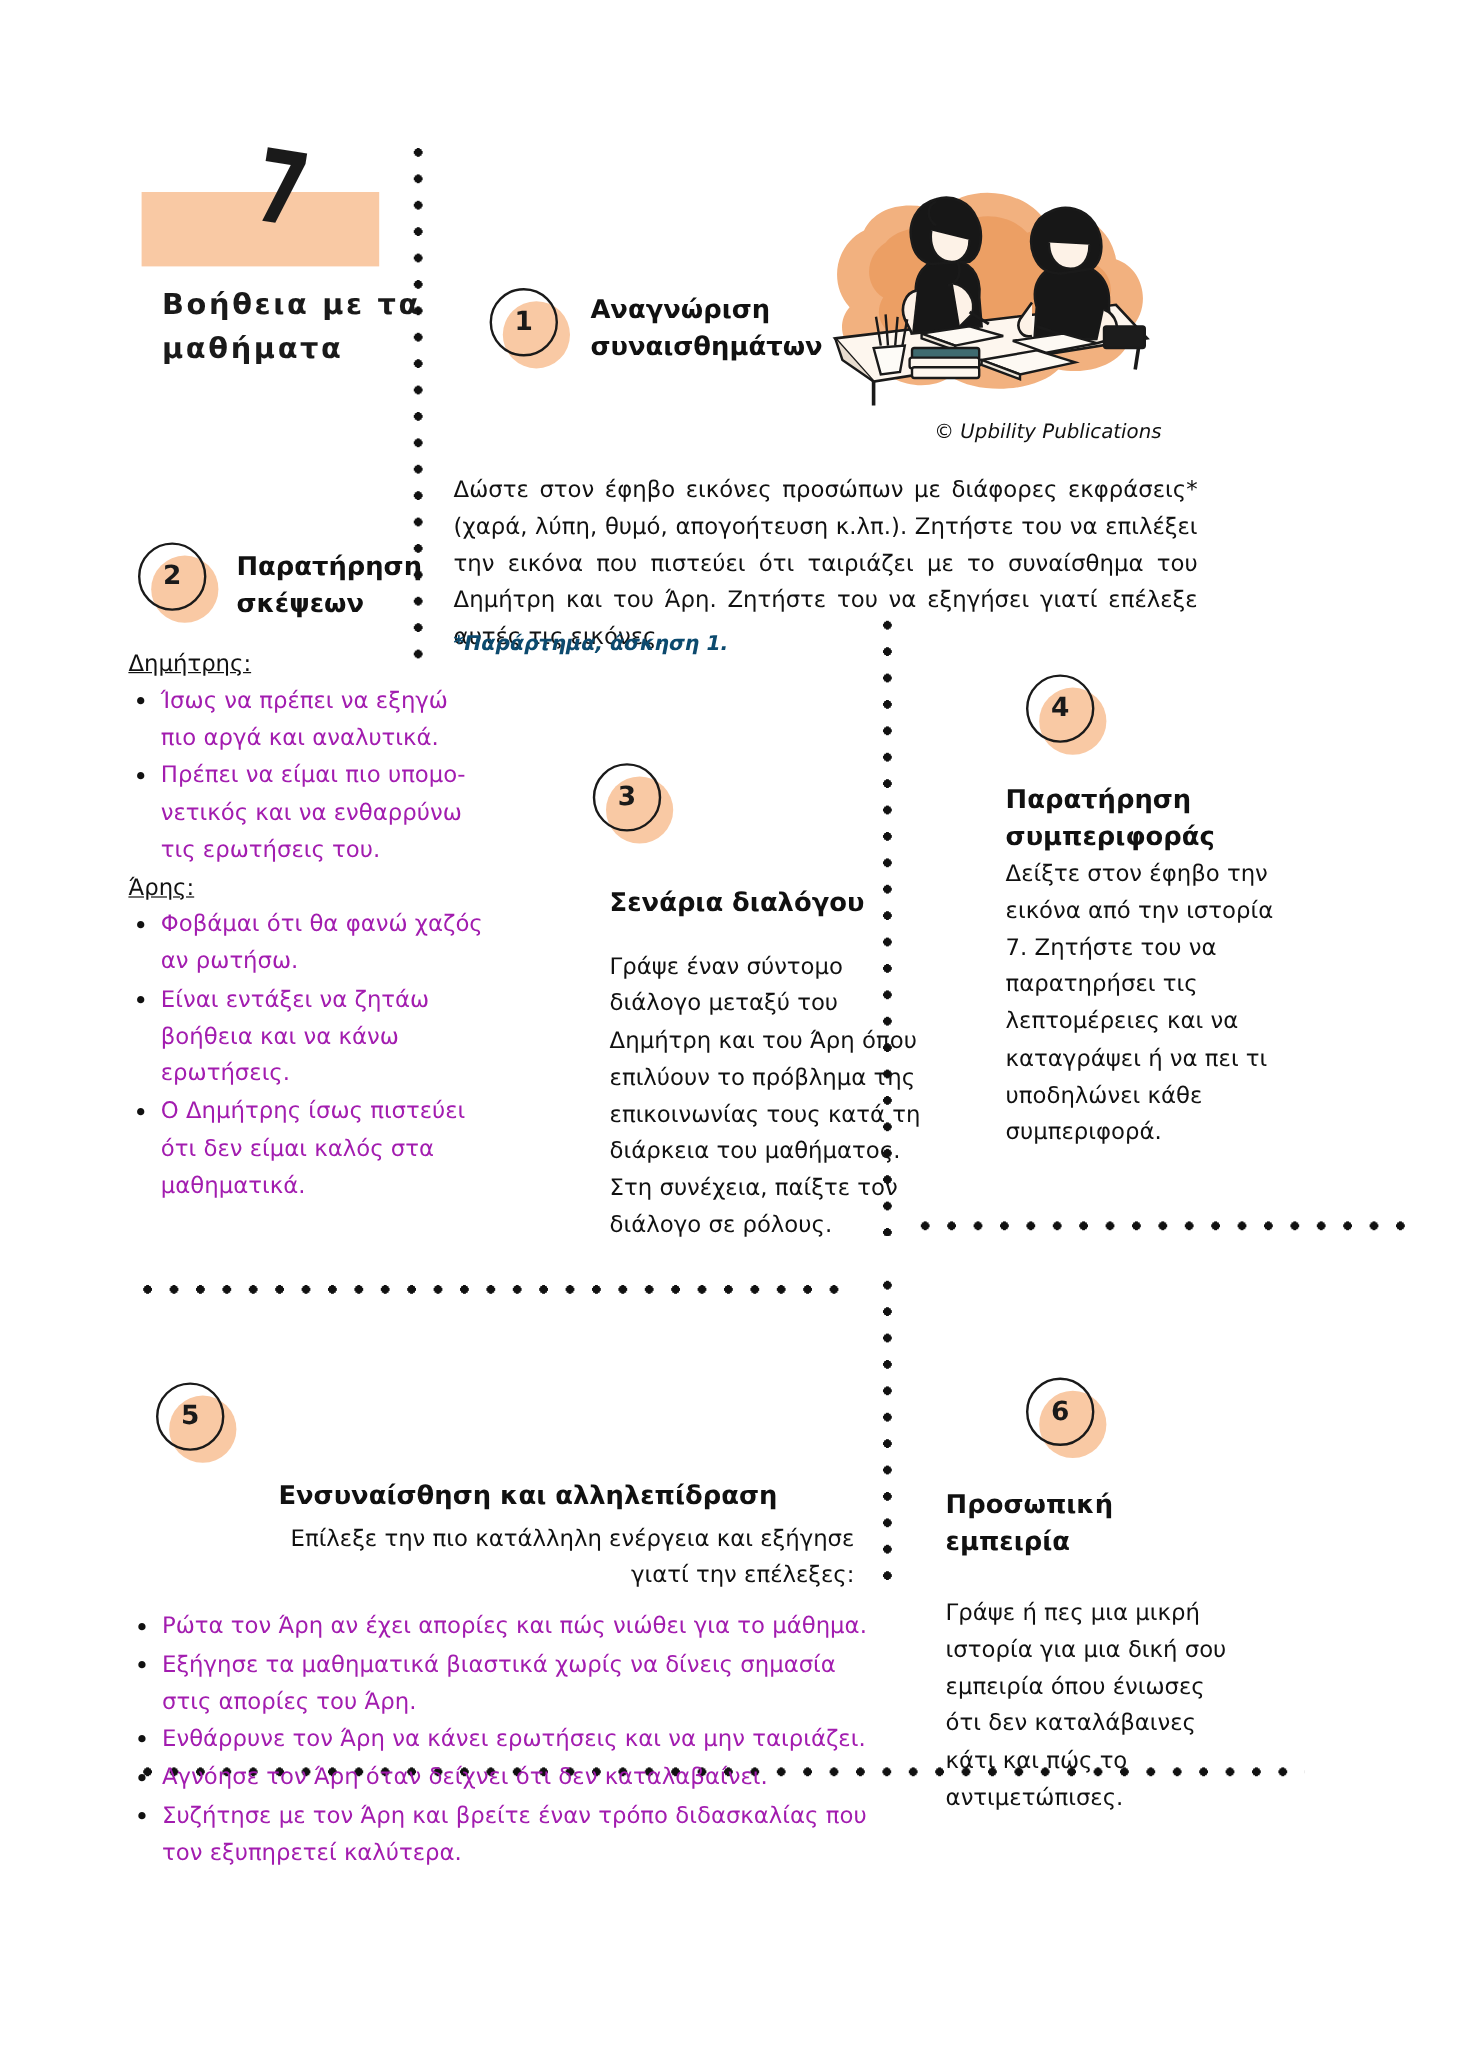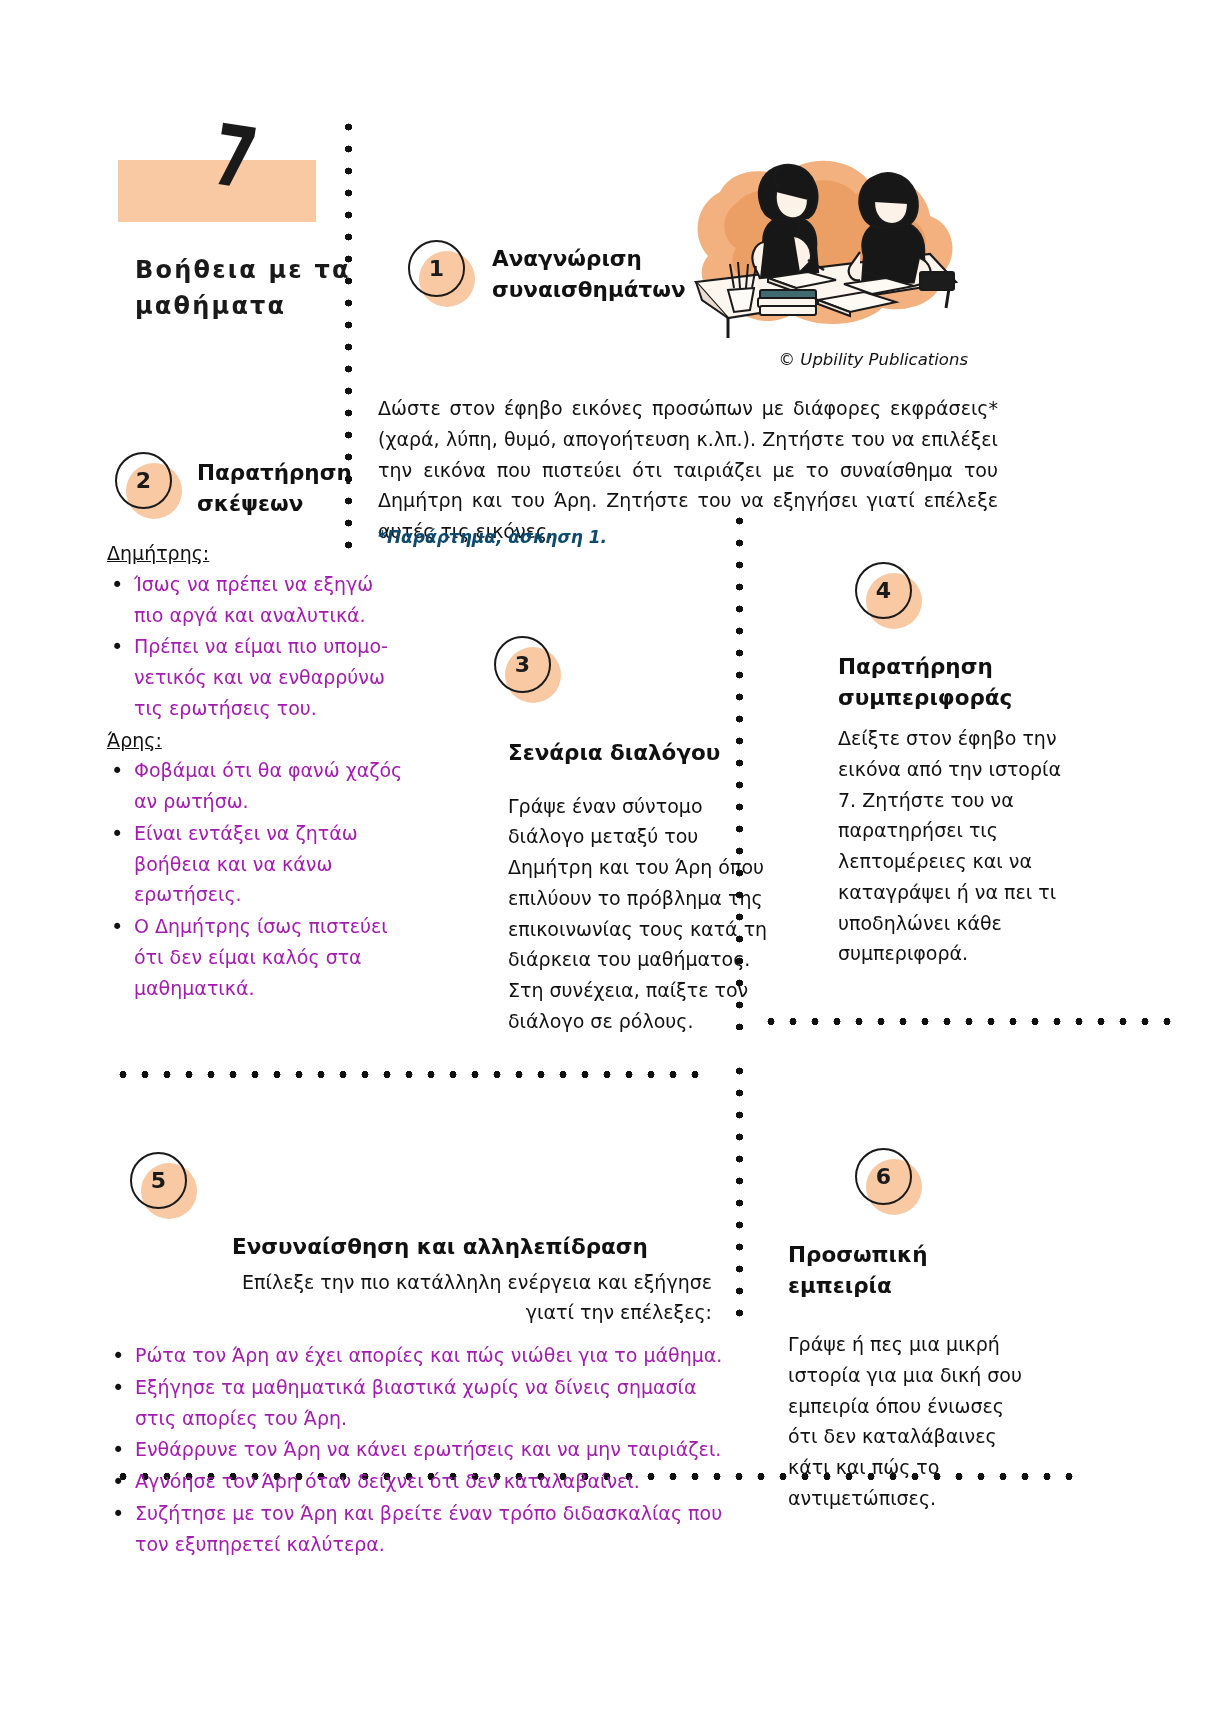--- a/index.html
+++ b/index.html
@@ -33,21 +33,21 @@
     position: relative;
   }
   .big-num {
     position: absolute; left: 88px; top: -52px;
     font-family: "DejaVu Sans", sans-serif;
     font-size: 84px; font-weight: 700; color: #1a1a1a;
     transform: rotate(9deg) scaleX(0.72);
     letter-spacing: -2px;
   }
   .title-text {
-    margin-top: 30px; margin-left: 17px;
+    margin-top: 14px; margin-left: 17px;
     font-family: "DejaVu Sans", sans-serif;
     font-size: 24px; font-weight: 700; color: #1a1a1a;
     letter-spacing: 2.2px; line-height: 1.5;
     width: 230px;
   }
 
   
   .badge { position: relative; width: 62px; height: 62px; display: inline-block; }
   .badge .blob {
     position: absolute; left: 11px; top: 11px;
@@ -232,21 +232,21 @@
   <div style="position:absolute; left:855px; top:562px;">
     <div class="badge">
       <div class="blob"></div>
       <div class="ring"></div>
       <div class="n">4</div>
     </div>
   </div>
   <div style="position:absolute; left:838px; top:652px; width:240px;">
     <div class="hd">Παρατήρηση</div>
     <div class="hd">συμπεριφοράς</div>
-    <div class="bd" style="margin-top:10px;">Δείξτε στον έφηβο την εικόνα από την ιστορία 7. Ζητήστε του να παρατηρήσει τις λεπτομέρειες και να καταγράψει ή να πει τι υποδηλώνει κάθε συμπεριφορά.</div>
+    <div class="bd" style="">Δείξτε στον έφηβο την εικόνα από την ιστορία 7. Ζητήστε του να παρατηρήσει τις λεπτομέρειες και να καταγράψει ή να πει τι υποδηλώνει κάθε συμπεριφορά.</div>
   </div>
 
   <div style="position:absolute; left:130px; top:1152px;">
     <div class="badge">
       <div class="blob"></div>
       <div class="ring"></div>
       <div class="n">5</div>
     </div>
   </div>
   <div style="position:absolute; left:232px; top:1232px; width:480px;">

